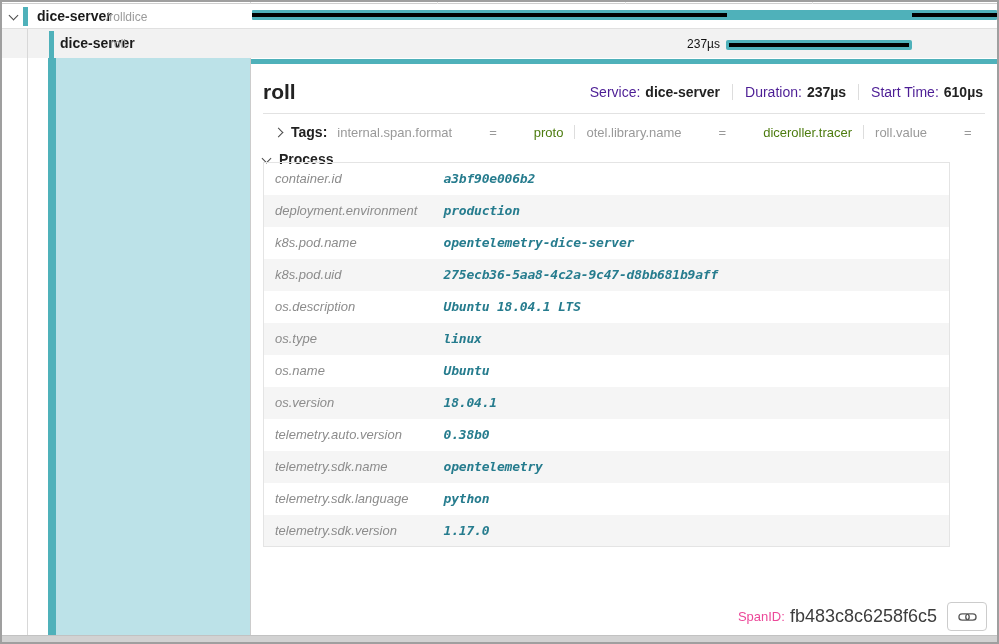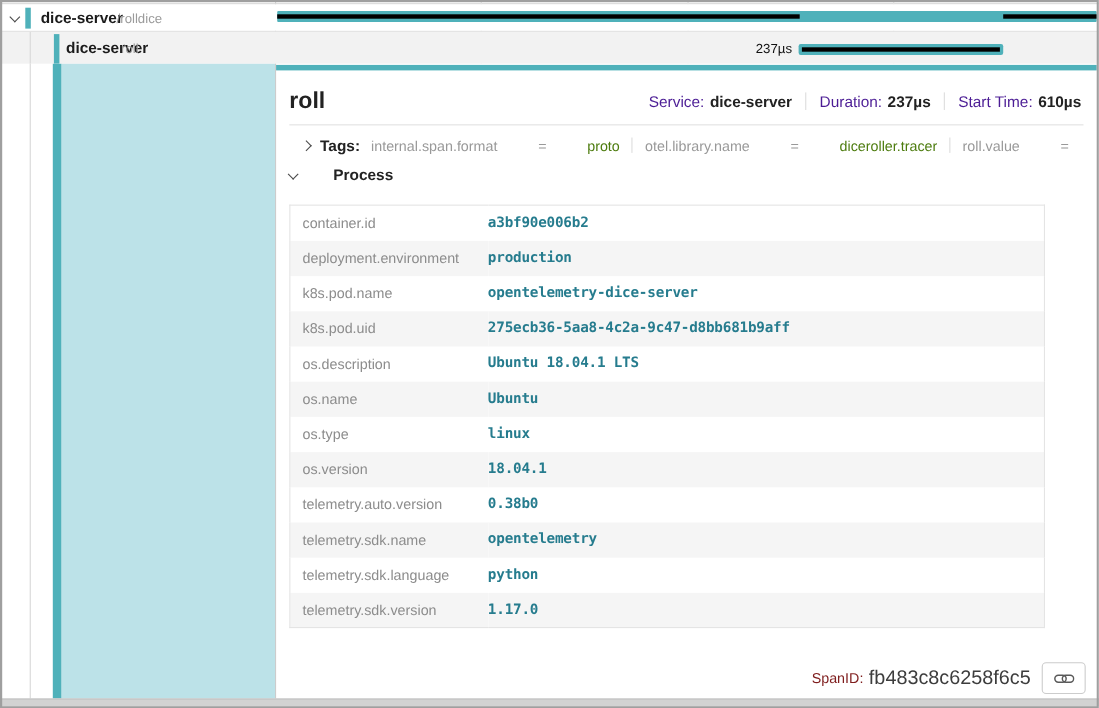--- a/index.html
+++ b/index.html
@@ -50,32 +50,32 @@
 
   .tags-row { position:absolute; left:24px; top:63px; height:22px; display:flex; align-items:center; font-size:13px; }
   .tags-row .chev { margin-right:9px; margin-top:1px; }
   .section-label { font-size:14px; font-weight:700; color:#222; }
   .tag-item { display:flex; align-items:center;gap:32px; }
   .tag-key { color:#999; }
   .tag-eq { color:#999; margin:0 5px; }
   .tag-val { color:#4d7c0f; }
   .tag-sep { width:1px; height:14px; background:#ddd; margin:0 11px; }
 
-  .process-row { position:absolute; left:12px; top:93px; display:flex; align-items:center;gap:24px; }
+  .process-row { position:absolute; left:12px; top:93px; display:flex; align-items:center; }
   .process-row .chev { margin-right:9px; margin-top:-2px; }
 
-  table.kv { position:absolute; left:12px; top:128px; width:687px; border:1px solid #e4e4e4; border-collapse:collapse; font-size:13px; }
+  table.kv { position:absolute; left:12px; top:104px; width:687px; border:1px solid #e4e4e4; border-collapse:collapse; font-size:13px;font-style:italic; }
   table.kv tr { height:32px; }
   table.kv tr:nth-child(even) { background:#f5f5f5; }
   table.kv td { vertical-align:middle; }
   td.k { width:180px; padding-left:11px; color:#8c8c8c; }
   td.v { font-family:"DejaVu Sans Mono", monospace; font-weight:700; color:#267C8E; letter-spacing:-0.2px; }
 
   .panel-footer { position:absolute; right:10px; bottom:4px; display:flex; align-items:center; font-size:13px; }
-  .spanid-label { color:#7f1d1d; margin-right:5px; }
+  .spanid-label { color:#ec4899; margin-right:5px; }
   .spanid-value { color:#3d3d3d; font-size:18px; }
   .link-btn { width:40px; height:29px; margin-left:10px; background:#fff; border:1px solid #ccc; border-radius:4px; display:flex; align-items:center; justify-content:center; cursor:pointer; }
 
   .bottom-strip { position:absolute; left:0; right:0; top:635px; height:7px; background:#d2d2d2; border-top:1px solid #c2c2c2; }
   .page-border { position:absolute; inset:0; border:2px solid #9f9f9f; pointer-events:none; z-index:50; }
 </style>
 </head>
 <body>
 
 <div id="app">
@@ -181,26 +181,26 @@
           </tr>
         <tr>
             <td class="k">k8s.pod.uid</td>
             <td class="v">275ecb36-5aa8-4c2a-9c47-d8bb681b9aff</td>
           </tr>
         <tr>
             <td class="k">os.description</td>
             <td class="v">Ubuntu 18.04.1 LTS</td>
           </tr>
         <tr>
+            <td class="k">os.type</td>
+            <td class="v">linux</td>
+          </tr>
+        <tr>
             <td class="k">os.name</td>
             <td class="v">Ubuntu</td>
-          </tr>
-        <tr>
-            <td class="k">os.type</td>
-            <td class="v">linux</td>
           </tr>
         <tr>
             <td class="k">os.version</td>
             <td class="v">18.04.1</td>
           </tr>
         <tr>
             <td class="k">telemetry.auto.version</td>
             <td class="v">0.38b0</td>
           </tr>
         <tr>

